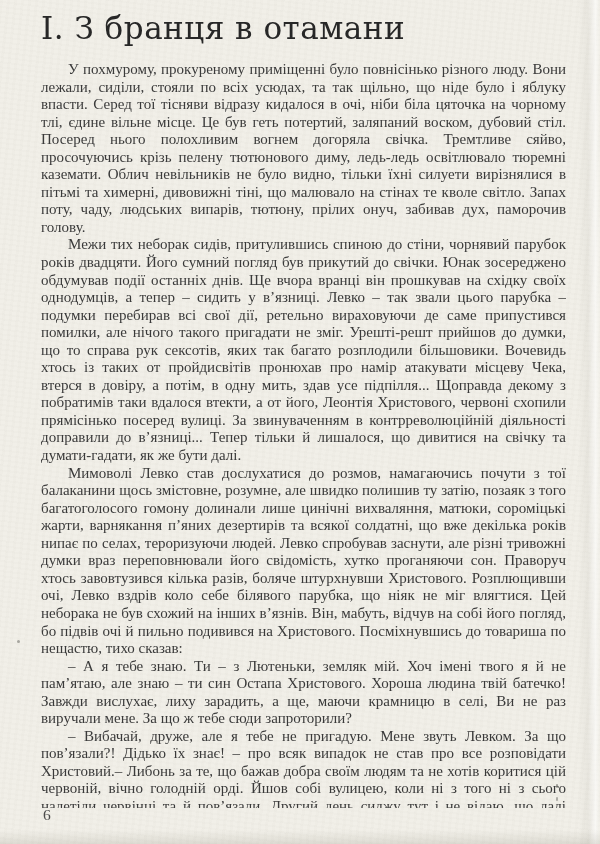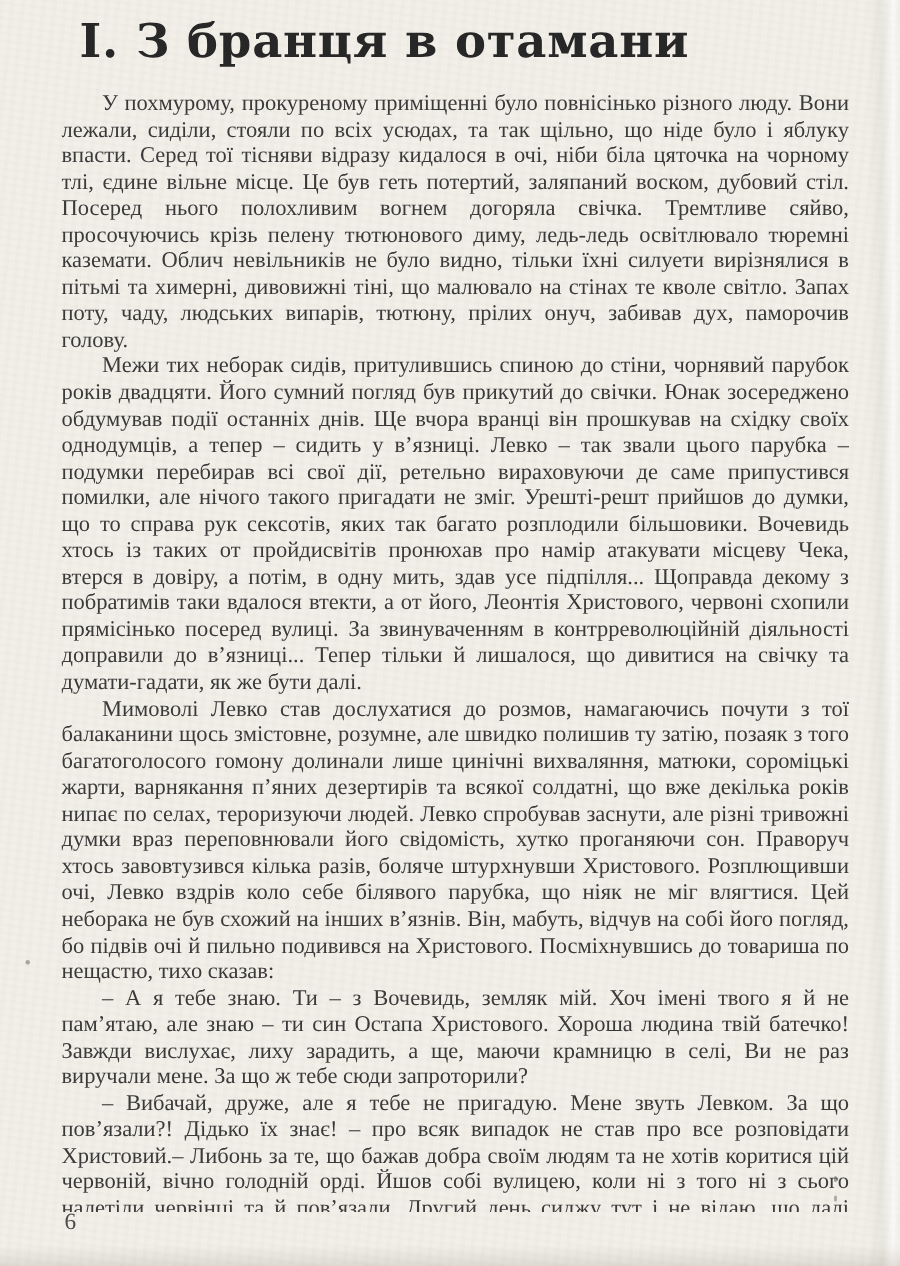--- a/index.html
+++ b/index.html
@@ -41,24 +41,24 @@
     height: 14px;
     background: linear-gradient(to bottom,
       rgba(0,0,0,0) 0%,
       rgba(110,108,92,0.10) 70%,
       rgba(110,108,92,0.16) 100%);
     pointer-events: none;
   }
   .chapter-title {
     position: absolute;
     top: 8px;
-    left: 53px;
+    left: 41px;
     margin: 0;
     font-family: "DejaVu Serif", serif;
-    font-weight: bold;
+    font-weight: normal;
     font-size: 31px;
     line-height: 40px;
     letter-spacing: 0.5px;
     color: #272727;
     white-space: nowrap;
     text-align: right;
   }
   .text-block {
     position: absolute;
     top: 61px;
@@ -96,21 +96,21 @@
 <body>
 
 <div class="book-page">
 
   <h1 class="chapter-title">І. З бранця в отамани</h1>
 
   <div class="text-block">
     <p>У похмурому, прокуреному приміщенні було повнісінько різного люду. Вони лежали, сиділи, стояли по всіх усюдах, та так щільно, що ніде було і яблуку впасти. Серед тої тісняви відразу кидалося в очі, ніби біла цяточка на чорному тлі, єдине вільне місце. Це був геть потертий, заляпаний воском, дубовий стіл. Посеред нього полохливим вогнем догоряла свічка. Тремтливе сяйво, просочуючись крізь пелену тютюнового диму, ледь-ледь освітлювало тюремні каземати. Облич невільників не було видно, тільки їхні силуети вирізнялися в пітьмі та химерні, дивовижні тіні, що малювало на стінах те кволе світло. Запах поту, чаду, людських випарів, тютюну, прілих онуч, забивав дух, паморочив голову.</p>
     <p>Межи тих неборак сидів, притулившись спиною до стіни, чорнявий парубок років двадцяти. Його сумний погляд був прикутий до свічки. Юнак зосереджено обдумував події останніх днів. Ще вчора вранці він прошкував на східку своїх однодумців, а тепер – сидить у в’язниці. Левко – так звали цього парубка – подумки перебирав всі свої дії, ретельно вираховуючи де саме припустився помилки, але нічого такого пригадати не зміг. Урешті-решт прийшов до думки, що то справа рук сексотів, яких так багато розплодили більшовики. Вочевидь хтось із таких от пройдисвітів пронюхав про намір атакувати місцеву Чека, втерся в довіру, а потім, в одну мить, здав усе підпілля... Щоправда декому з побратимів таки вдалося втекти, а от його, Леонтія Христового, червоні схопили прямісінько посеред вулиці. За звинуваченням в контрреволюційній діяльності доправили до в’язниці... Тепер тільки й лишалося, що дивитися на свічку та думати-гадати, як же бути далі.</p>
     <p>Мимоволі Левко став дослухатися до розмов, намагаючись почути з тої балаканини щось змістовне, розумне, але швидко полишив ту затію, позаяк з того багатоголосого гомону долинали лише цинічні вихваляння, матюки, сороміцькі жарти, варнякання п’яних дезертирів та всякої солдатні, що вже декілька років нипає по селах, тероризуючи людей. Левко спробував заснути, але різні тривожні думки враз переповнювали його свідомість, хутко проганяючи сон. Праворуч хтось завовтузився кілька разів, боляче штурхнувши Христового. Розплющивши очі, Левко вздрів коло себе білявого парубка, що ніяк не міг влягтися. Цей неборака не був схожий на інших в’язнів. Він, мабуть, відчув на собі його погляд, бо підвів очі й пильно подивився на Христового. Посміхнувшись до товариша по нещастю, тихо сказав:</p>
-    <p>– А я тебе знаю. Ти – з Вочевидь, земляк мій. Хоч імені твого я й не пам’ятаю, але знаю – ти син Остапа Христового. Хороша людина твій батечко! Завжди вислухає, лиху зарадить, а ще, маючи крамницю в селі, Ви не раз виручали мене. За що ж тебе сюди запроторили?</p>
+    <p>– А я тебе знаю. Ти – з Лютеньки, земляк мій. Хоч імені твого я й не пам’ятаю, але знаю – ти син Остапа Христового. Хороша людина твій батечко! Завжди вислухає, лиху зарадить, а ще, маючи крамницю в селі, Ви не раз виручали мене. За що ж тебе сюди запроторили?</p>
     <p>– Вибачай, друже, але я тебе не пригадую. Мене звуть Левком. За що пов’язали?! Дідько їх знає! – про всяк випадок не став про все розповідати Христовий.– Либонь за те, що бажав добра своїм людям та не хотів коритися цій червоній, вічно голодній орді. Йшов собі вулицею, коли ні з того ні з сього налетіли червінці та й пов’язали. Другий день сиджу тут і не відаю, що далі буде... А ти чий будеш? Як тут опинився?</p>
     <p>– Петром Деркачем мене кличуть. Батько мій був чинбарем, навчився і я трохи сьому нехитрому ремеслу, але війна та всі ці білі, червоні розорили нас... Як опинився в темниці?! Задав було прочуханки більшовикам, коли</p>
   </div>
 
   <div class="page-number">6</div>
 
   <div class="speck speck-1"></div>
   <div class="speck speck-2"></div>
   <div class="speck speck-3"></div>
 

